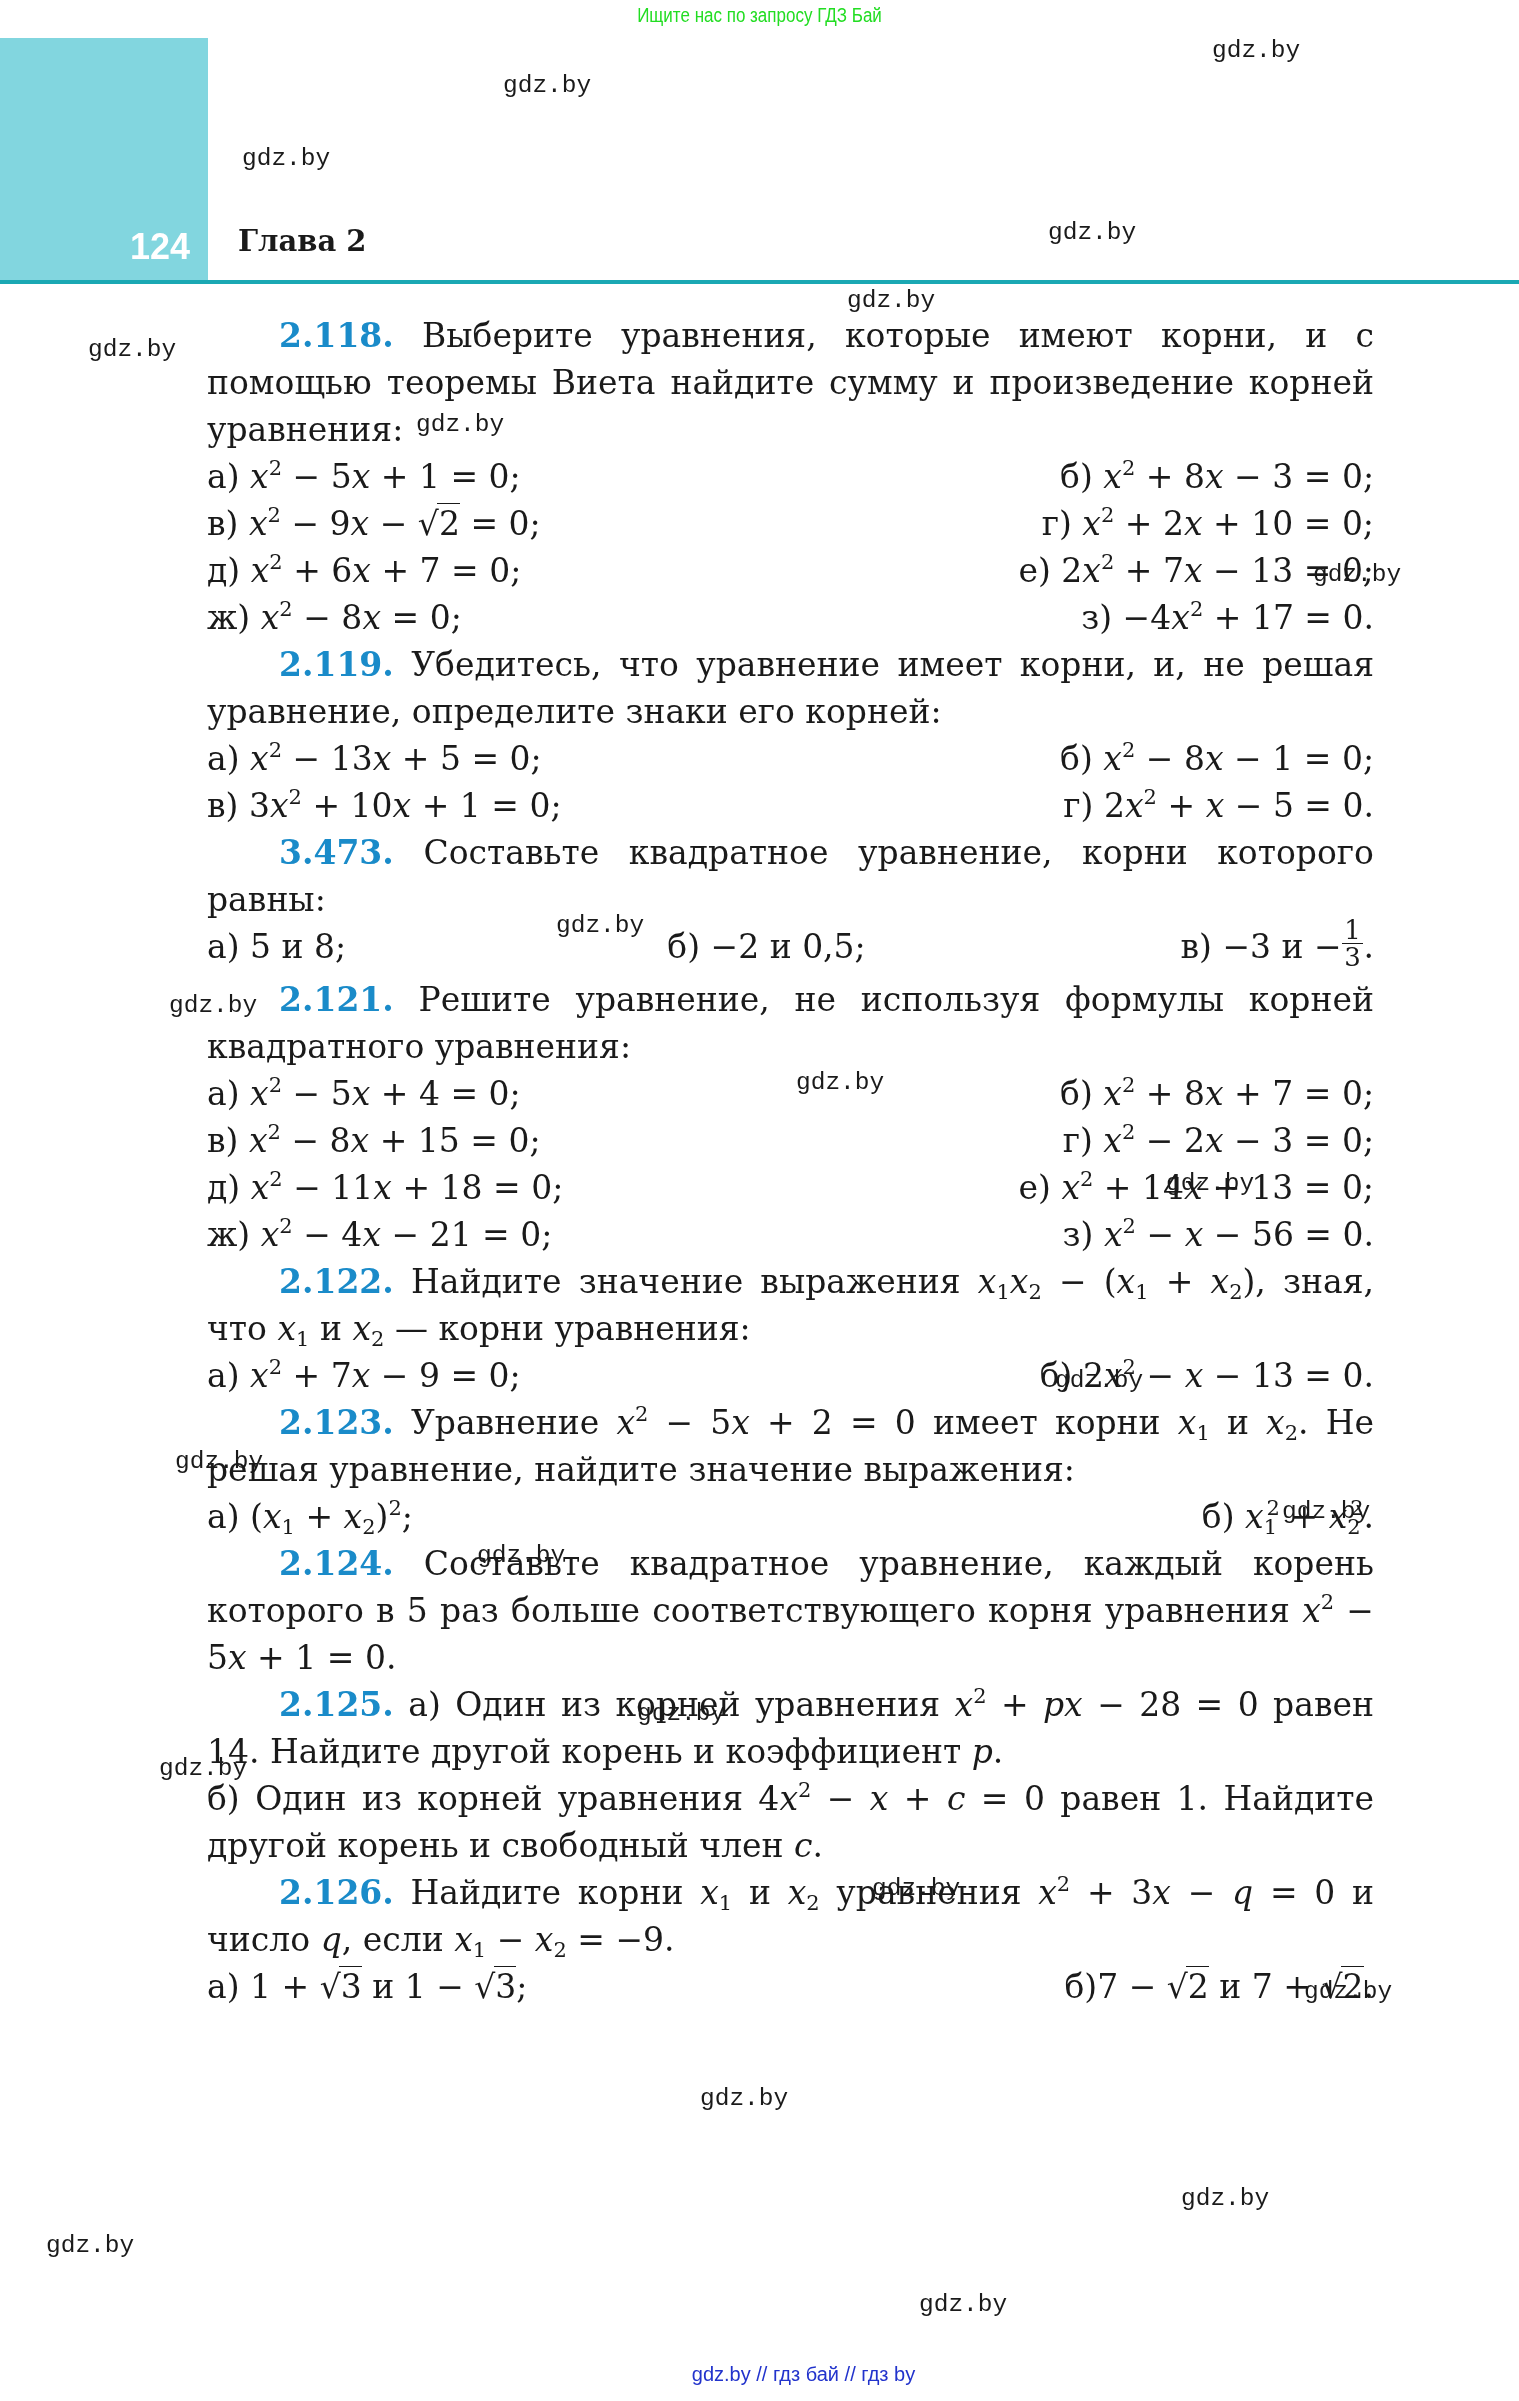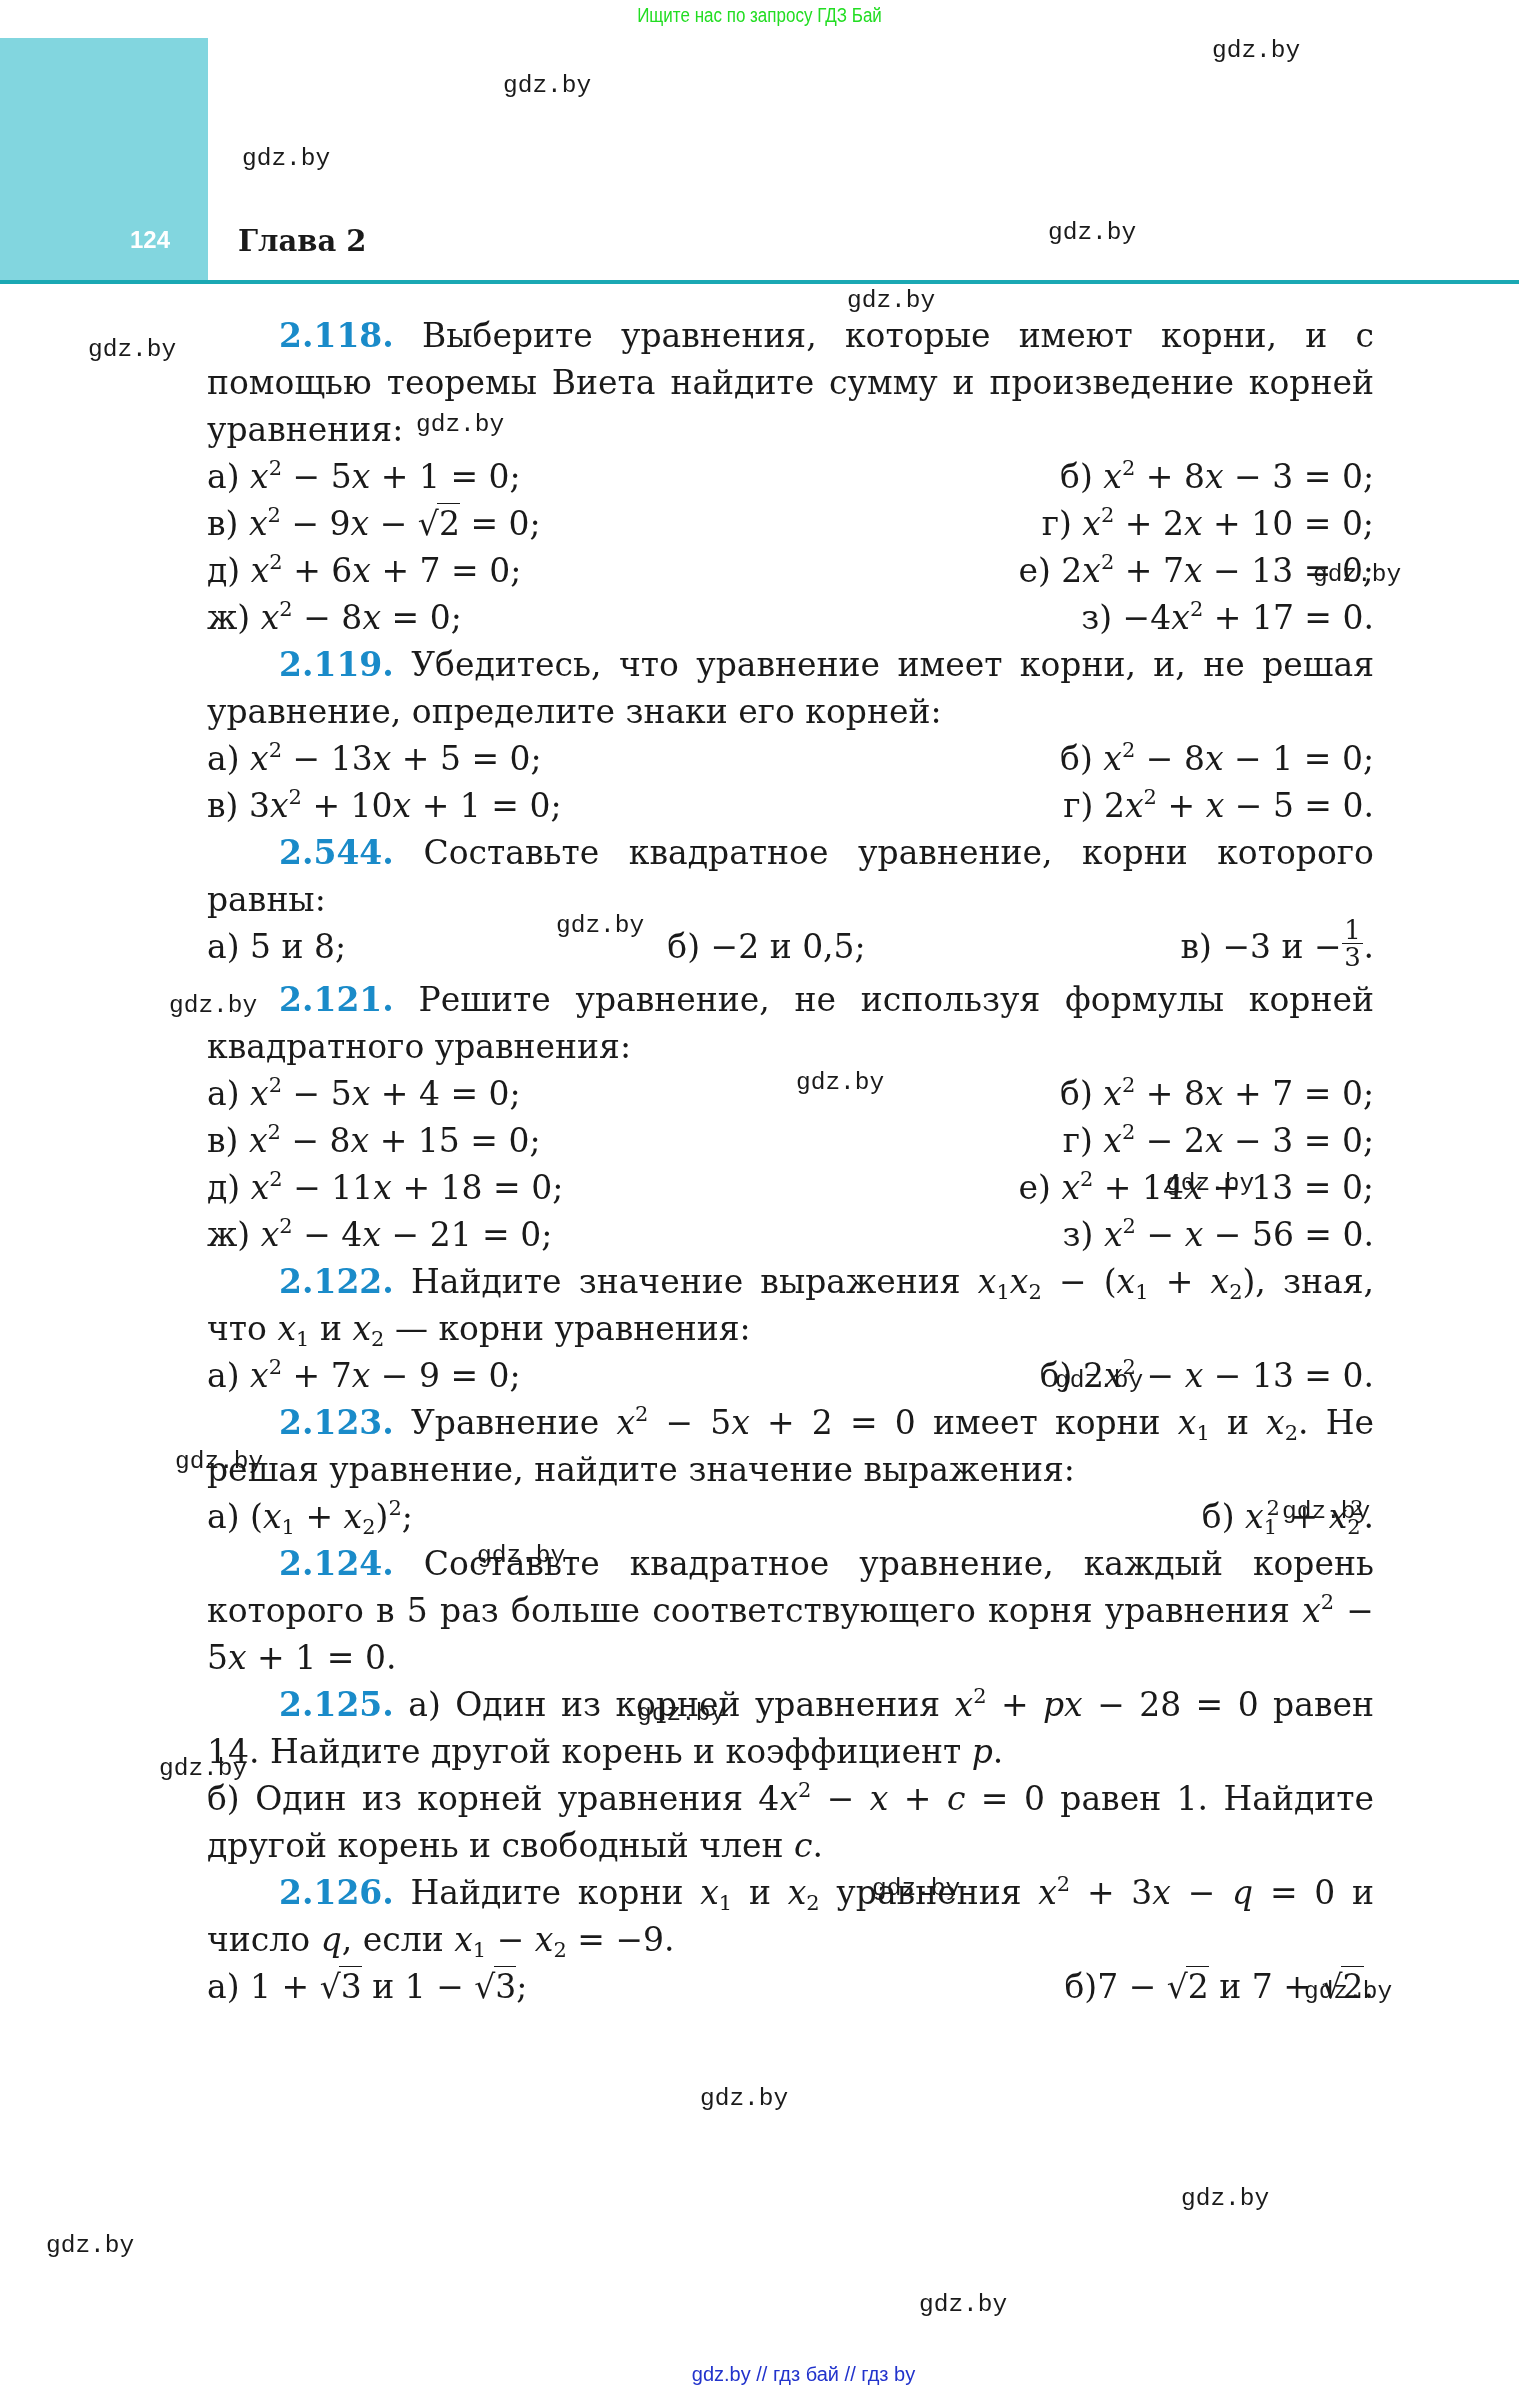--- a/index.html
+++ b/index.html
@@ -3,21 +3,21 @@
 <meta charset="utf-8">
 <style>
   html, body { margin:0; padding:0; }
   body { width:1519px; height:2401px; position:relative; background:#ffffff; overflow:hidden;
          font-family: "DejaVu Serif", "Liberation Serif", serif; color:#1a1a1a; }
   .abs { position:absolute; }
   .topnote { top:3.5px; left:0; width:1519px; text-align:center; color:#22dd22;
              font-family:"Liberation Sans", sans-serif; font-size:20px; transform:scaleX(0.85); }
   .teal-block { left:0; top:38px; width:208px; height:244px; background:#82d6df; }
   .page-num { left:130px; top:226px; color:#ffffff; font-family:"Liberation Sans", sans-serif;
-              font-weight:bold; font-size:24px; }
+              font-weight:bold; font-size:36px; }
   .chapter { left:238px; top:224px; font-weight:bold; font-size:29px; color:#1a1a1a; }
   .header-line { left:0; top:280px; width:1519px; height:4.4px; background:#1aa8b3; }
   .wm { font-family:Liberation Mono, monospace; font-size:24.5px; color:#1a1a1a; }
   .bottom-links { left:0; width:1519px; top:2363px; text-align:center; color:#2233cc;
                   font-family:"Liberation Sans", sans-serif; font-size:20px;margin-left:44px; }
   .content { left:207px; top:312px; width:1167px; font-size:33px; line-height:47px; }
   .para { text-align:justify; text-indent:72px; margin:0; }
   .num { color:#1a8bc9; font-weight:bold; }
   .row { display:flex; height:47px; white-space:nowrap;justify-content:space-between; }
   .c1 { width:528px; }
@@ -72,21 +72,21 @@
   <div class="row">
     <div class="c1"><span>а)</span> <i class="v">x</i><sup>2</sup> − 13<i class="v">x</i> + 5 = 0;</div>
     <div><span>б)</span> <i class="v">x</i><sup>2</sup> − 8<i class="v">x</i> − 1 = 0;</div>
   </div>
   <div class="row">
     <div class="c1"><span>в)</span> 3<i class="v">x</i><sup>2</sup> + 10<i class="v">x</i> + 1 = 0;</div>
     <div><span>г)</span> 2<i class="v">x</i><sup>2</sup> + <i class="v">x</i> − 5 = 0.</div>
   </div>
 
   <p class="para">
-    <span class="num">2.544.</span>
+    <span class="num">3.473.</span>
     <span>Составьте квадратное уравнение, корни которого равны:</span>
   </p>
   <div class="row" style="height:53px;">
     <div class="c3a"><span>а)</span> 5 и 8;</div>
     <div class="c3b"><span>б)</span> −2 и 0,5;</div>
     <div><span>в)</span> −3 и −<span class="frac">
           <span class="n">1</span>
           <span>3</span>
         </span>.</div>
   </div>

